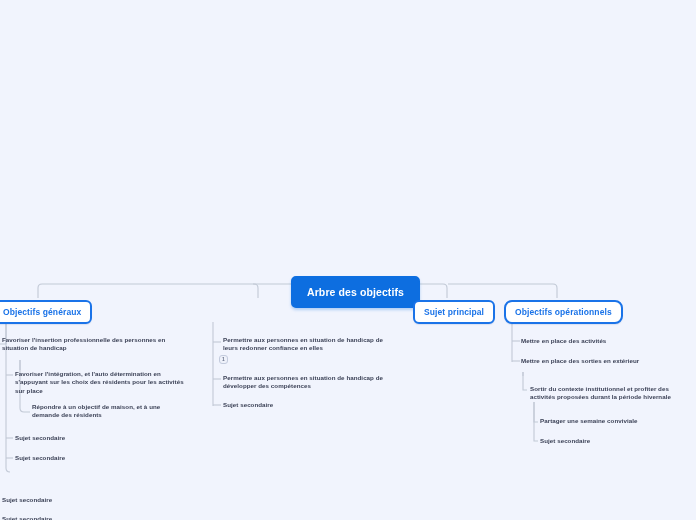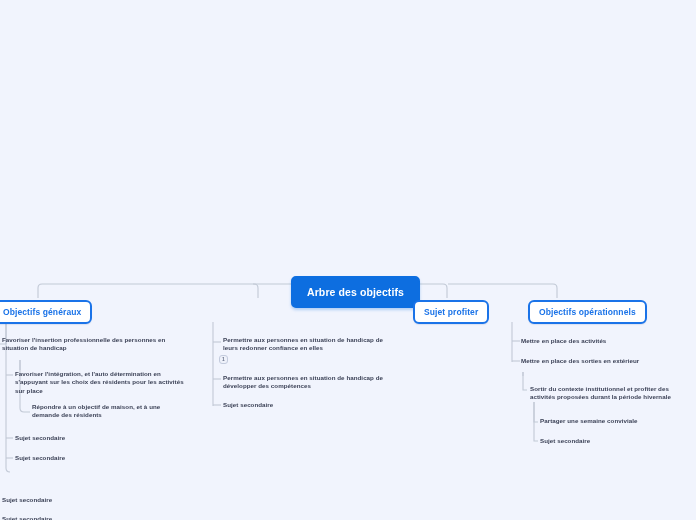--- a/index.html
+++ b/index.html
@@ -101,23 +101,23 @@
       <path d="M534,402 L534,441 Q534,441 538,441"></path>
       <path d="M534,402 L534,422 Q534,422 538,422"></path>
     </g>
   </svg>
 
   <div class="node root" style="left:291px;top:248px;margin-top:28px;">Arbre des objectifs</div>
 
   <div class="node" style="left:-8px;top:300px;">Objectifs généraux</div>
 
 
-  <div class="node" style="left:413px;top:300px;">Sujet profiter</div>
+  <div class="node" style="left:413px;top:300px;">Sujet principal</div>
 
-  <div class="node" style="left:528px;top:300px;">Objectifs opérationnels</div>
+  <div class="node" style="left:504px;top:300px;border-radius:8px;">Objectifs opérationnels</div>
 
   <div class="leaf" style="left:2px;top:336px;width:178px;">Favoriser l'insertion professionnelle des personnes en situation de handicap</div>
   <div class="leaf" style="left:15px;top:370px;width:172px;">Favoriser l'intégration, et l'auto détermination en s'appuyant sur les choix des résidents pour les activités sur place</div>
   <div class="leaf" style="left:32px;top:403px;width:152px;">Répondre à un objectif de maison, et à une demande des résidents</div>
   <div class="leaf" style="left:15px;top:434px;width:120px;">Sujet secondaire</div>
   <div class="leaf" style="left:15px;top:454px;width:120px;">Sujet secondaire</div>
   <div class="leaf" style="left:2px;top:496px;width:120px;">Sujet secondaire</div>
   <div class="leaf" style="left:2px;top:515px;width:120px;">Sujet secondaire</div>
 
   <div class="leaf" style="left:223px;top:336px;width:172px;">Permettre aux personnes en situation de handicap de leurs redonner confiance en elles</div>

